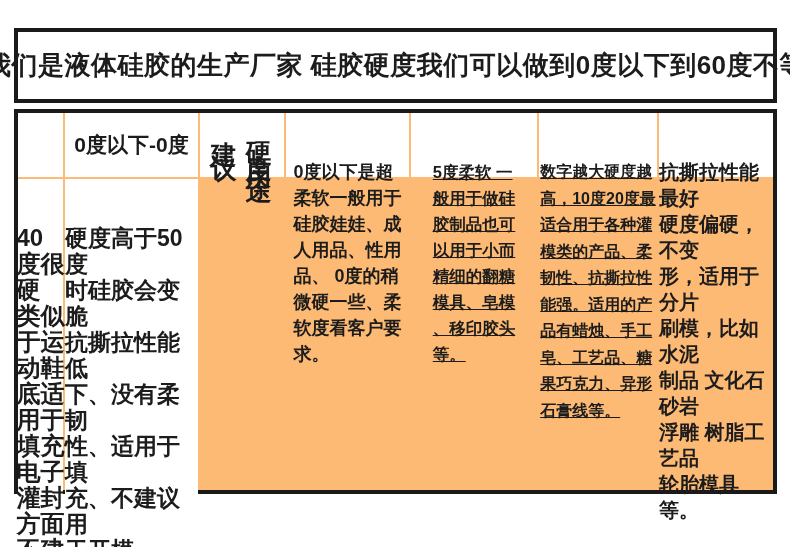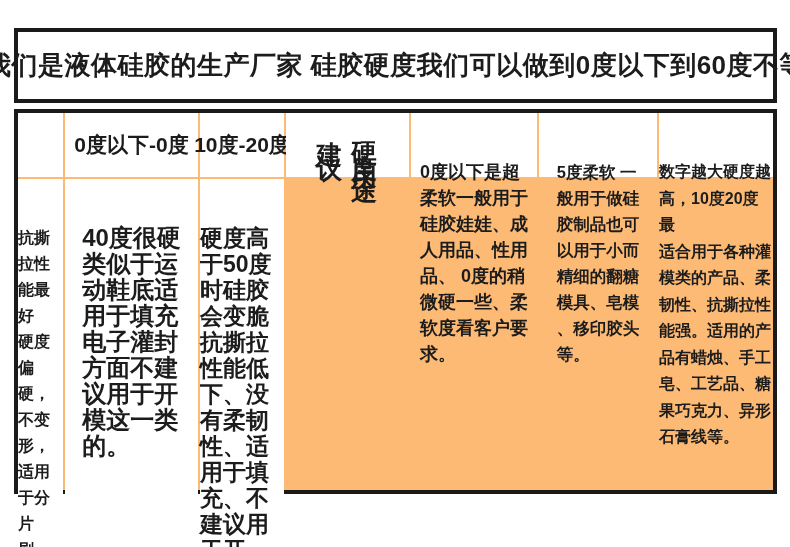--- a/index.html
+++ b/index.html
@@ -65,38 +65,37 @@
     display: flex;
     justify-content: center;
     align-items: flex-start;
   }
   .body-cell .txt {
     white-space: pre-line;
     text-align: left;
     line-height: 26px;
   }
   .fs-c1 .txt { font-size: 18px; }
-  .fs-c2 .txt { font-size: 16.5px; }
-  .fs-c3 .txt { font-size: 16px; line-height: 26.5px; }
-  .fs-c4 .txt { font-size: 16px; }
+  .fs-c2 .txt { font-size: 16.5px; text-decoration: underline; }
+  .fs-c3 .txt { font-size: 16px; line-height: 26.5px; text-decoration: underline; }
+  .fs-c4 .txt { font-size: 20px; }
   .fs-c5 .txt { font-size: 24px; }
   .fs-c6 .txt { font-size: 23px; }
 </style>
 </head>
 <body>
 
 <div class="banner">
   <div class="banner-text">我们是液体硅胶的生产厂家 硅胶硬度我们可以做到0度以下到60度不等</div>
 </div>
 
 <div class="table-wrap">
 
   <div class="cell corner"></div>
   <div class="cell col-head">0度以下-0度</div>
-  <div class="cell col-head">10度-20度</div>
 
   <div class="cell row-label">硬度用途建议</div>
   <div class="cell body-cell fs-c1">
     <div class="txt">0度以下是超
 柔软一般用于
 硅胶娃娃、成
 人用品、性用
 品、 0度的稍
 微硬一些、柔
 软度看客户要

